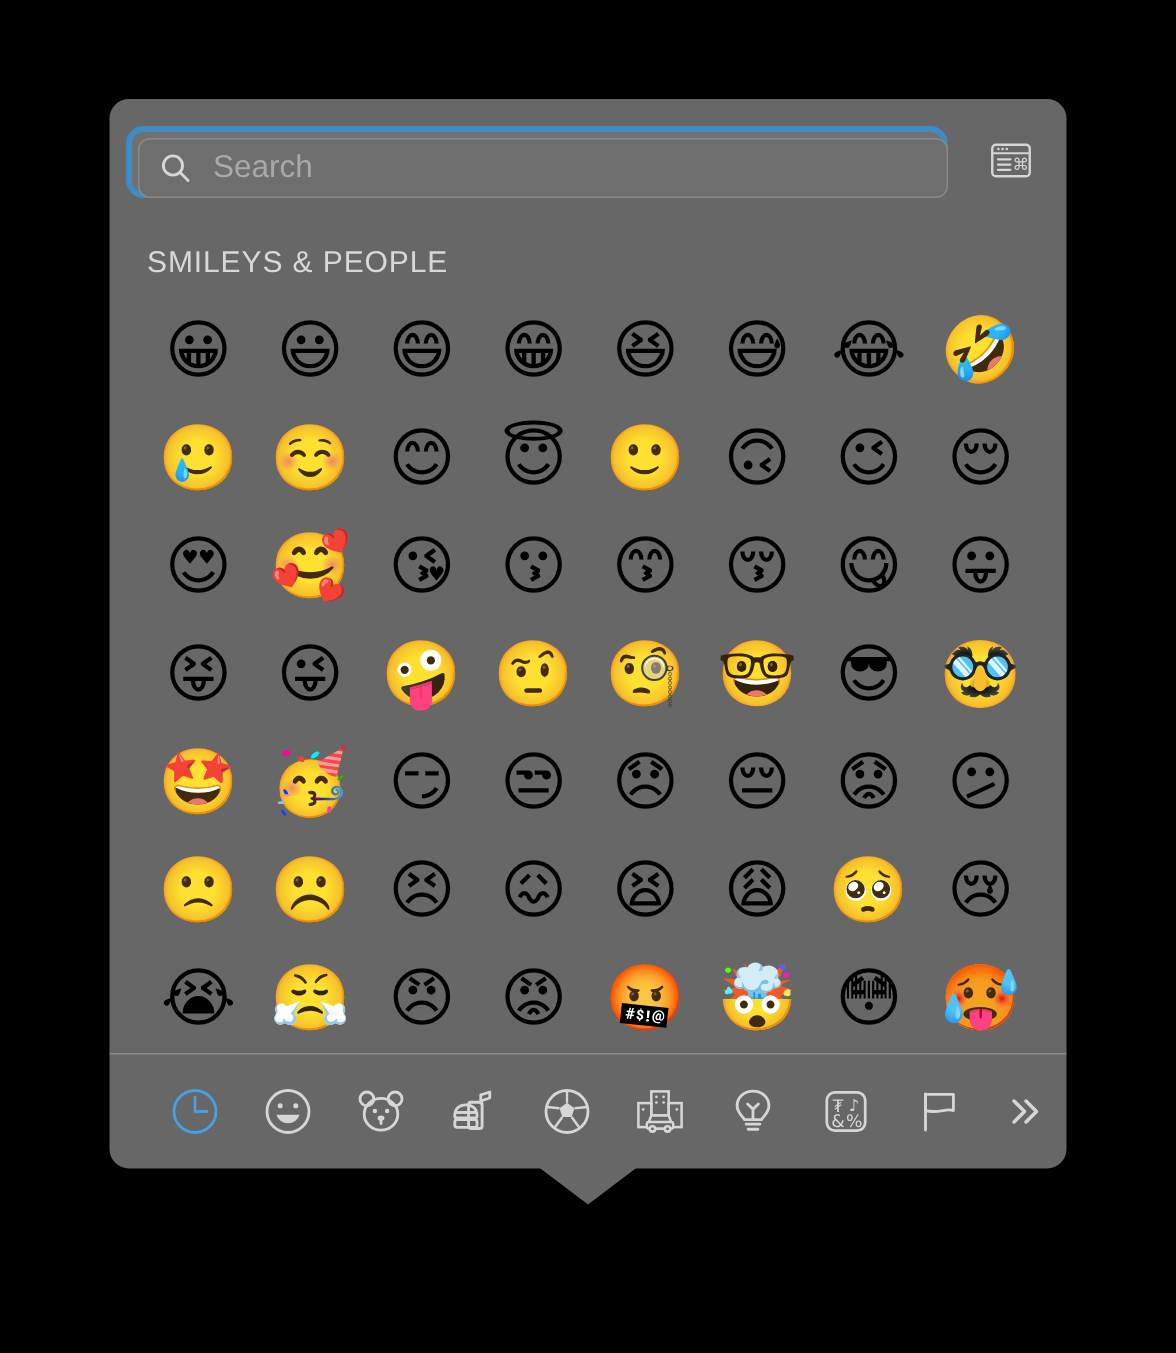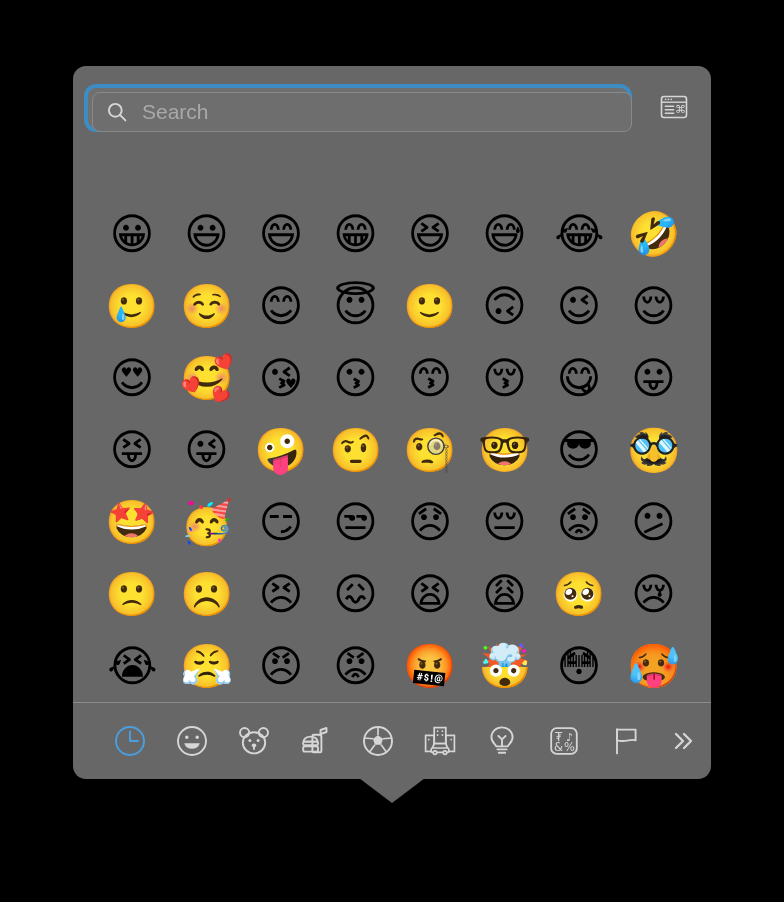--- a/index.html
+++ b/index.html
@@ -214,20 +214,21 @@
         <circle cx="9.4" cy="5.3" r="0.85" fill="#d6d6d6"></circle>
         <circle cx="12.2" cy="5.3" r="0.85" fill="#d6d6d6"></circle>
         <line x1="6.3" y1="12.2" x2="14.6" y2="12.2" stroke="#d6d6d6" stroke-width="1.5" stroke-linecap="round"></line>
         <line x1="6.3" y1="15.7" x2="14.6" y2="15.7" stroke="#d6d6d6" stroke-width="1.5" stroke-linecap="round"></line>
         <line x1="6.3" y1="19.2" x2="14.6" y2="19.2" stroke="#d6d6d6" stroke-width="1.5" stroke-linecap="round"></line>
         <text x="21.5" y="19" font-family="'DejaVu Sans',sans-serif" font-size="11" fill="#d6d6d6" text-anchor="middle">⌘</text>
       </svg>
     </div>
   </div>
 
+  <div id="section-header">SMILEYS &amp; PEOPLE</div>
 
   <div id="emoji-grid">
       <div class="emoji-cell">😀</div>
       <div class="emoji-cell">😃</div>
       <div class="emoji-cell">😄</div>
       <div class="emoji-cell">😁</div>
       <div class="emoji-cell">😆</div>
       <div class="emoji-cell">😅</div>
       <div class="emoji-cell">😂</div>
       <div class="emoji-cell">🤣</div>

